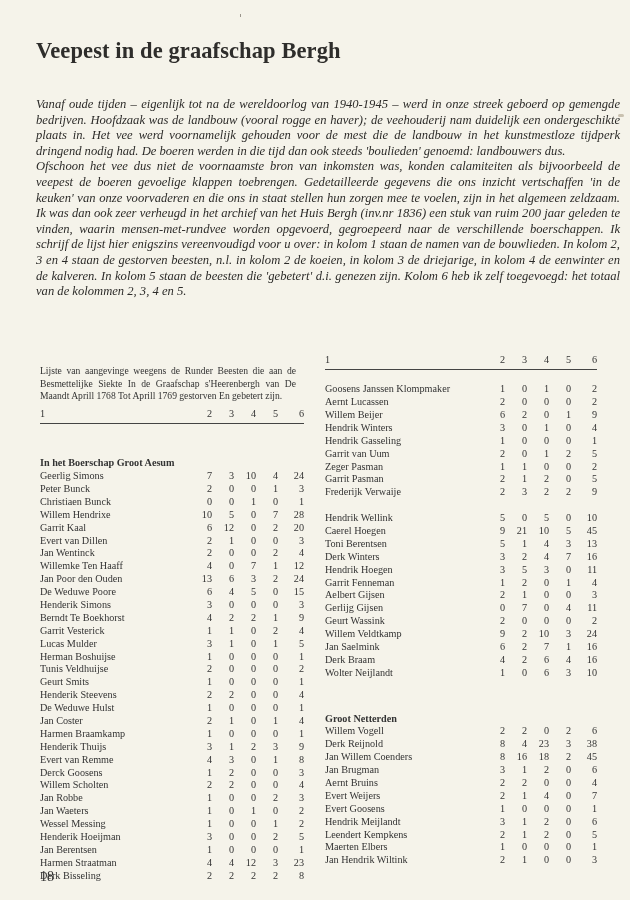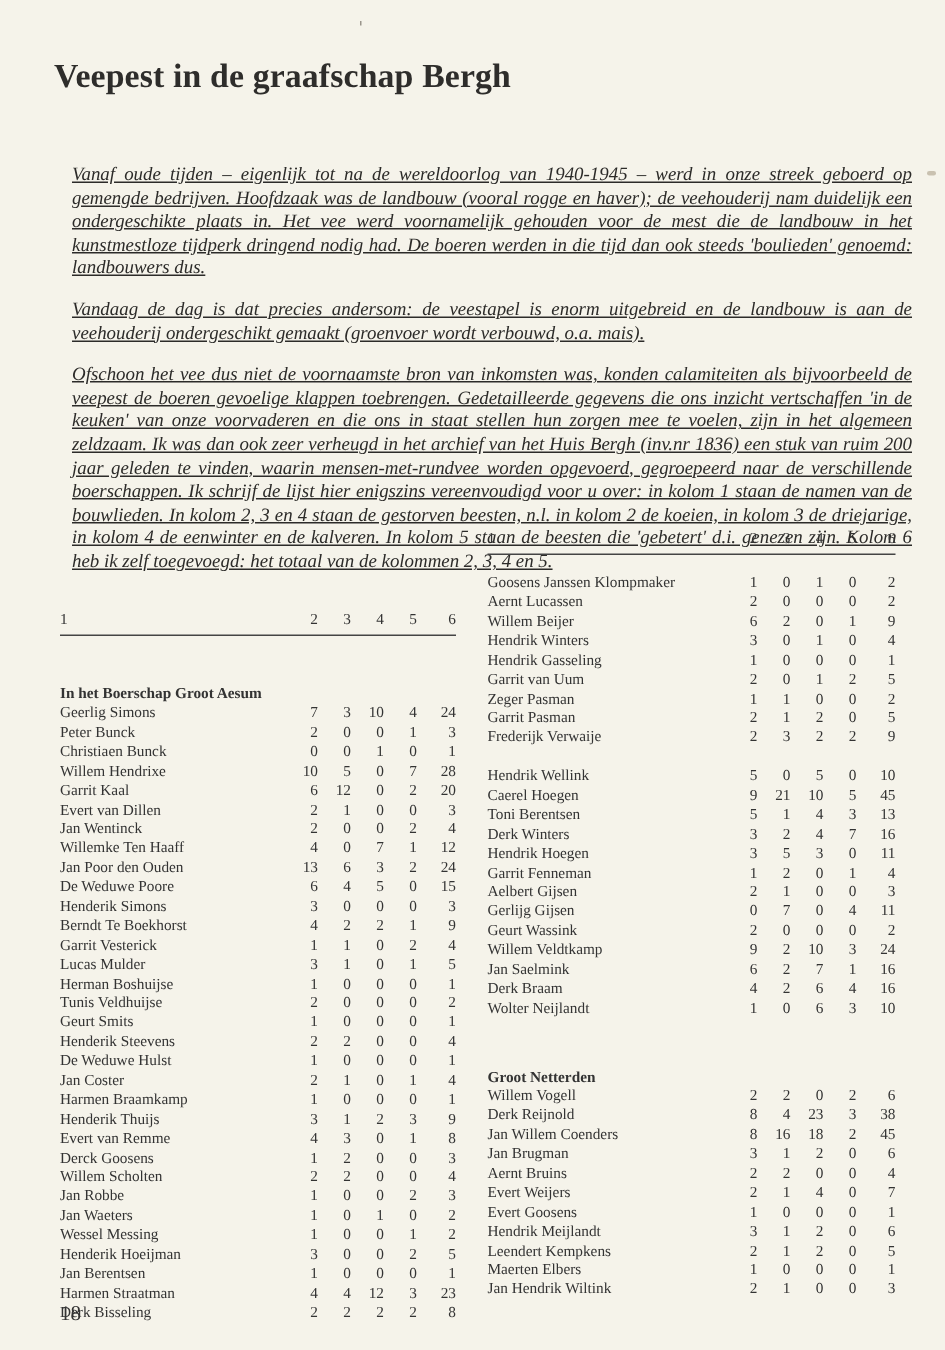--- a/index.html
+++ b/index.html
@@ -14,21 +14,21 @@
   .title {
     position: absolute; left: 36px; top: 38px;
     font-family: "Liberation Serif", serif; font-weight: bold;
     font-size: 22.5px; letter-spacing: 0.1px; color: #2e2d2b; text-align: right;
   }
   .intro {
     position: absolute; left: 36px; top: 97px; width: 584px;
     font-style: italic; font-size: 12.6px; line-height: 15.6px;
     text-align: justify; color: #2c2b29;
   }
-  .intro p { margin: 12px; text-decoration: underline; }
+  .intro p { margin: 0; }
   .smudge { position:absolute; left: 618px; top: 114px; width: 6px; height: 3px; background:#c9c1b0; border-radius: 2px; }
   .speck { position:absolute; left: 240px; top: 14px; width: 1px; height: 3px; background:#9a958c; }
 
   .caption {
     position: absolute; left: 40px; top: 365px; width: 256px;
     font-size: 9.6px; line-height: 12.6px; text-align: justify;
     text-align-last: left; color: #333;
   }
   .tbl { position: absolute; font-size: 10.2px; color: #333; }
   .tbl .head { display: flex; height: 14px; align-items: flex-end; }
@@ -51,24 +51,24 @@
 <body>
 
 <div class="page">
   <div class="speck"></div>
   <div class="smudge"></div>
 
   <h1 class="title" style="margin:0;">Veepest in de graafschap Bergh</h1>
 
   <div class="intro">
     <p>Vanaf oude tijden – eigenlijk tot na de wereldoorlog van 1940-1945 – werd in onze streek geboerd op gemengde bedrijven. Hoofdzaak was de landbouw (vooral rogge en haver); de veehouderij nam duidelijk een ondergeschikte plaats in. Het vee werd voornamelijk gehouden voor de mest die de landbouw in het kunstmestloze tijdperk dringend nodig had. De boeren werden in die tijd dan ook steeds 'boulieden' genoemd: landbouwers dus.</p>
-    <p>Vandaag de dag is dat precies andersom: de veestapel is enorm uitgebreid en de landbouw is aan de veehouderij ondergeschikt gemaakt (groenvoer wordt verbouwd, o.a. mais).</p>
     <p>Ofschoon het vee dus niet de voornaamste bron van inkomsten was, konden calamiteiten als bijvoorbeeld de veepest de boeren gevoelige klappen toebrengen. Gedetailleerde gegevens die ons inzicht vertschaffen 'in de keuken' van onze voorvaderen en die ons in staat stellen hun zorgen mee te voelen, zijn in het algemeen zeldzaam. Ik was dan ook zeer verheugd in het archief van het Huis Bergh (inv.nr 1836) een stuk van ruim 200 jaar geleden te vinden, waarin mensen-met-rundvee worden opgevoerd, gegroepeerd naar de verschillende boerschappen. Ik schrijf de lijst hier enigszins vereenvoudigd voor u over: in kolom 1 staan de namen van de bouwlieden. In kolom 2, 3 en 4 staan de gestorven beesten, n.l. in kolom 2 de koeien, in kolom 3 de driejarige, in kolom 4 de eenwinter en de kalveren. In kolom 5 staan de beesten die 'gebetert' d.i. genezen zijn. Kolom 6 heb ik zelf toegevoegd: het totaal van de kolommen 2, 3, 4 en 5.</p>
   </div>
 
+  <div class="caption">Lijste van aangevinge weegens de Runder Beesten die aan de Besmettelijke Siekte In de Graafschap s'Heerenbergh van De Maandt Aprill 1768 Tot Aprill 1769 gestorven En gebetert zijn.</div>
 
   <div class="tbl" id="left-table">
     <div class="head">
       <span class="c1">1</span>
       <span class="cn">2</span>
       <span class="cn">3</span>
       <span class="cn">4</span>
       <span class="cn">5</span>
       <span class="cn cn6">6</span>
     </div>

